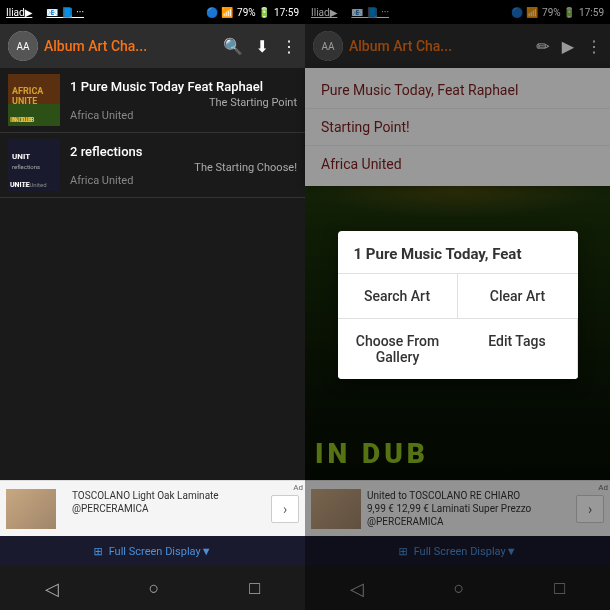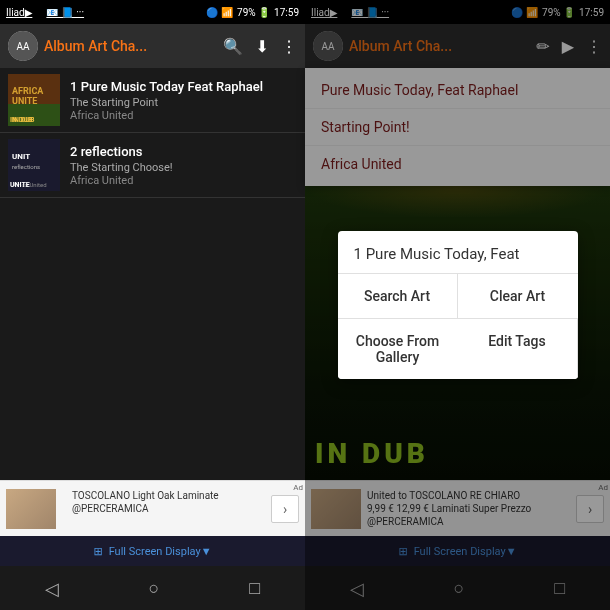--- a/index.html
+++ b/index.html
@@ -107,20 +107,21 @@
     }
     .track-number-title {
       color: #fff;
       font-size: 13px;
       font-weight: 500;
     }
     .track-subtitle {
       color: #aaa;
       font-size: 11px;
       margin-top: 2px;
+      text-align: right;
     }
     .track-album {
       color: #888;
       font-size: 11px;
     }
 
     
     .thumb-africa {
       background: linear-gradient(135deg, #8B4513 0%, #654321 40%, #2d5016 100%);
       position: relative;
@@ -333,21 +334,21 @@
       box-shadow: 0 4px 16px rgba(0,0,0,0.4);
       overflow: hidden;
     }
     .dialog-title-row {
       padding: 14px 16px 10px;
       border-bottom: 1px solid #e0e0e0;
     }
     .dialog-title {
       font-size: 15px;
       color: #333;
-      font-weight: 400;
+      font-weight: 700;
     }
     .dialog-buttons {
       display: grid;
       grid-template-columns: 1fr 1fr;
       gap: 0;
     }
     .dialog-btn {
       padding: 14px 8px;
       text-align: center;
       font-size: 14px;

